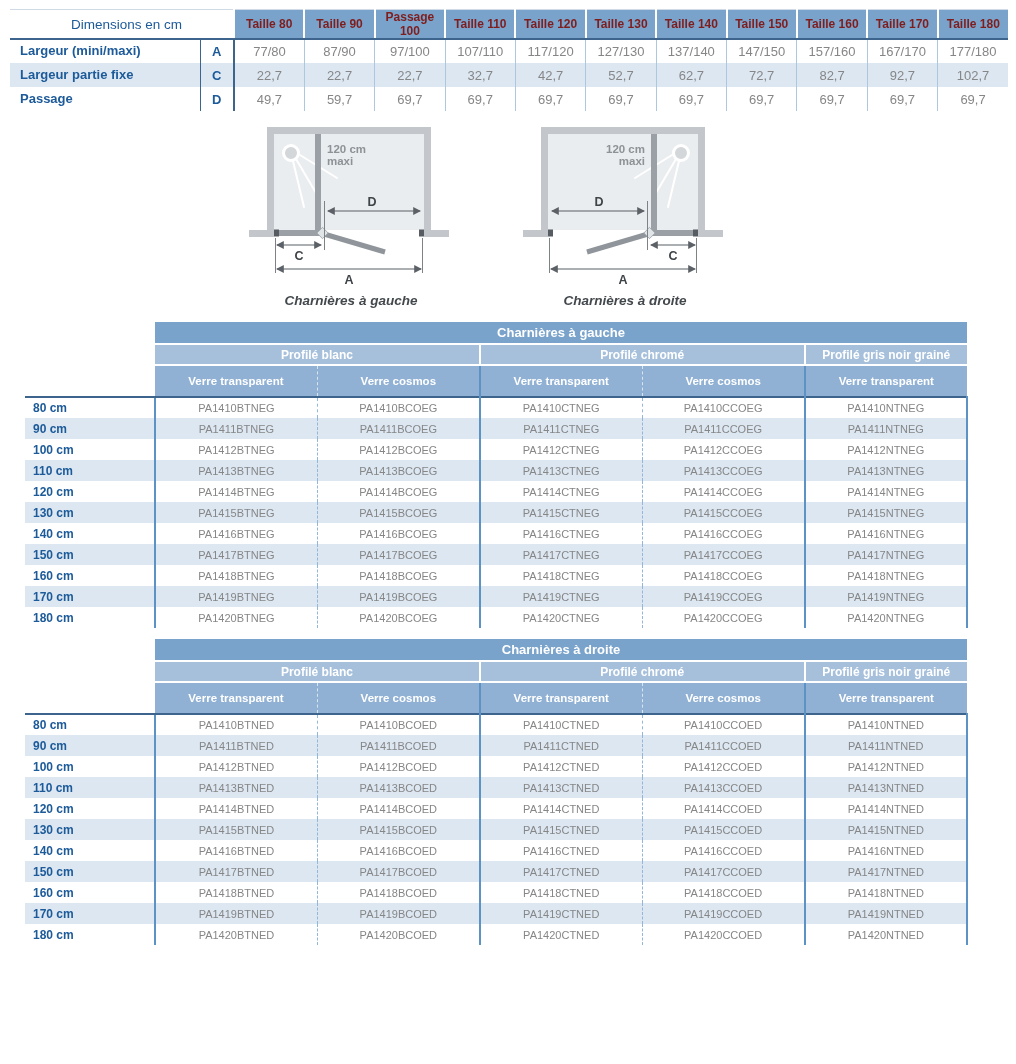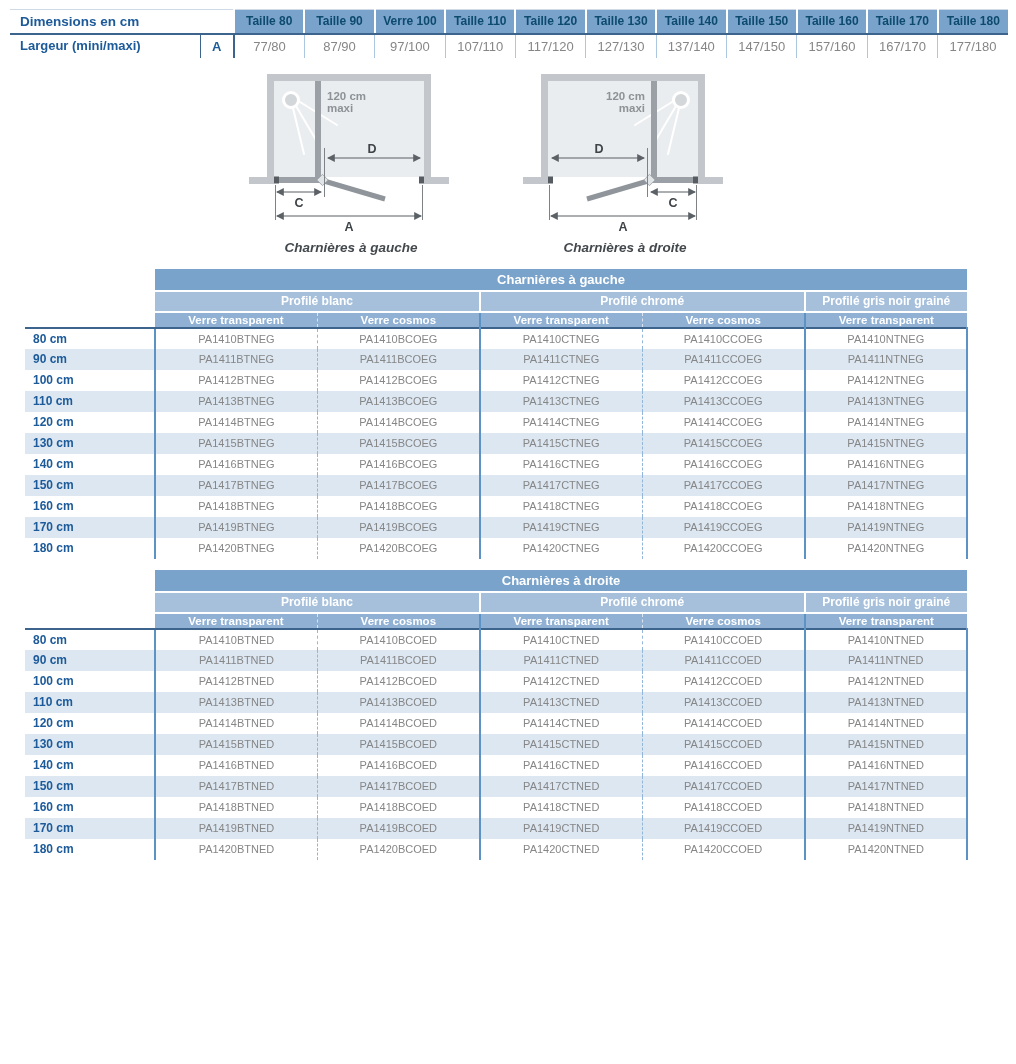--- a/index.html
+++ b/index.html
@@ -28,25 +28,25 @@
   
   .dims-wrap{padding:9px 8px 0 10px;}
   table{border-collapse:collapse;table-layout:fixed;}
   .dims{width:998px;}
   .dims thead th{
     border-top:1px solid #cfdae6;
     border-bottom:2px solid var(--dark-border);
     height:24px;vertical-align:middle;
   }
   .dims th.dimtitle{
-    text-align:left;padding-left:10px;color:var(--label-blue);
-    font-size:13.5px;font-weight:bold;background:#fff;
+    text-align:center;padding-left:10px;color:var(--label-blue);
+    font-size:13.5px;font-weight:normal;background:#fff;
   }
   .dims th.size{
-    background:var(--header-blue);color:#0c4a6e;font-size:12px;font-weight:bold;
+    background:var(--header-blue);color:#7f1d1d;font-size:12px;font-weight:bold;
     text-align:center;border-left:2px solid #fff;
   }
   .dims tbody tr:nth-child(even) td{background:var(--row-alt);}
   .dims td{height:24px;vertical-align:middle;}
   .dims td.lbl{
     text-align:left;padding:2px 0 2px 10px;color:var(--label-blue);
     font-size:13px;font-weight:bold;line-height:1.15;
   }
   .dims td.lbl .note{font-size:10px;}
   .dims td.lbl .sub{display:block;font-size:10px;}
@@ -89,21 +89,21 @@
     background:var(--header-blue);color:#fff;font-size:13px;font-weight:bold;
     text-align:center;height:22px;
   }
   .prod th.group{
     background:var(--group-blue);color:#fff;font-size:12px;font-weight:bold;
     text-align:center;height:21px;border-top:2px solid #fff;
   }
   .prod th.group.gb{border-left:2px solid #fff;}
   .prod th.glass{
     background:var(--glass-blue);color:#fff;font-size:11.5px;font-weight:bold;
-    text-align:center;height:16px;border-top:2px solid #fff;
+    text-align:center;height:32px;border-top:2px solid #fff;
   }
   .prod th.glass.sl{border-left:2px solid var(--sep-solid);}
   .prod th.glass.dl{border-left:1px dashed #d9e6f2;}
   .prod tbody td{height:21px;}
   .prod tbody tr:first-child td{border-top:2px solid var(--dark-border);}
   .prod tbody tr:nth-child(even) td{background:var(--row-alt);}
   .prod td.size{
     color:var(--label-blue);font-size:12px;font-weight:bold;
     text-align:left;padding-left:8px;
   }
@@ -119,21 +119,21 @@
   <table class="dims">
     <colgroup>
       <col style="width:190px">
         <col style="width:34px">
     </colgroup>
     <thead>
       <tr id="dims-header">
         <th class="dimtitle" colspan="2">Dimensions en cm</th>
       <th class="size">Taille 80</th>
           <th class="size">Taille 90</th>
-          <th class="size">Verre 100</th>
+          <th class="size">Passage 100</th>
           <th class="size">Taille 110</th>
           <th class="size">Taille 120</th>
           <th class="size">Taille 130</th>
           <th class="size">Taille 140</th>
           <th class="size">Taille 150</th>
           <th class="size">Taille 160</th>
           <th class="size">Taille 170</th>
           <th class="size">Taille 180</th>
         </tr>
     </thead>
@@ -146,20 +146,50 @@
           <td class="val">97/100</td>
           <td class="val">107/110</td>
           <td class="val">117/120</td>
           <td class="val">127/130</td>
           <td class="val">137/140</td>
           <td class="val">147/150</td>
           <td class="val">157/160</td>
           <td class="val">167/170</td>
           <td class="val">177/180</td>
         </tr>
+        <tr>
+          <td class="lbl">Largeur partie fixe</td>
+          <td class="letter">C</td>
+          <td class="val first">22,7</td>
+          <td class="val">22,7</td>
+          <td class="val">22,7</td>
+          <td class="val">32,7</td>
+          <td class="val">42,7</td>
+          <td class="val">52,7</td>
+          <td class="val">62,7</td>
+          <td class="val">72,7</td>
+          <td class="val">82,7</td>
+          <td class="val">92,7</td>
+          <td class="val">102,7</td>
+        </tr>
+        <tr>
+          <td class="lbl">Passage</td>
+          <td class="letter">D</td>
+          <td class="val first">49,7</td>
+          <td class="val">59,7</td>
+          <td class="val">69,7</td>
+          <td class="val">69,7</td>
+          <td class="val">69,7</td>
+          <td class="val">69,7</td>
+          <td class="val">69,7</td>
+          <td class="val">69,7</td>
+          <td class="val">69,7</td>
+          <td class="val">69,7</td>
+          <td class="val">69,7</td>
+        </tr>
       </tbody>
   </table>
 </div>
 
 <div class="diagrams">
 
   <div class="diagram">
     <svg width="204" height="164" viewBox="0 0 204 164">
       <defs>
         <marker id="ar-l" viewBox="0 0 8 8" refX="7" refY="4" markerWidth="6.5" markerHeight="6.5" orient="auto-start-reverse">

